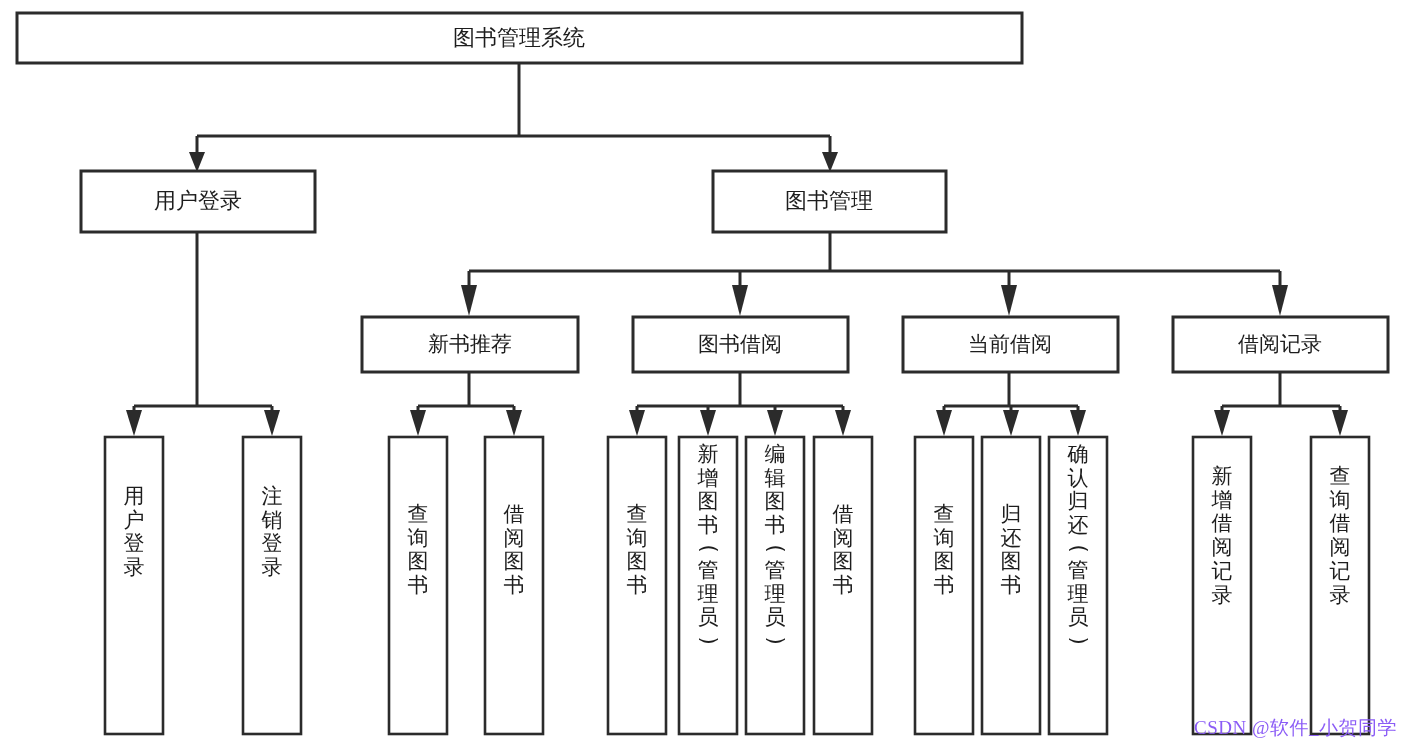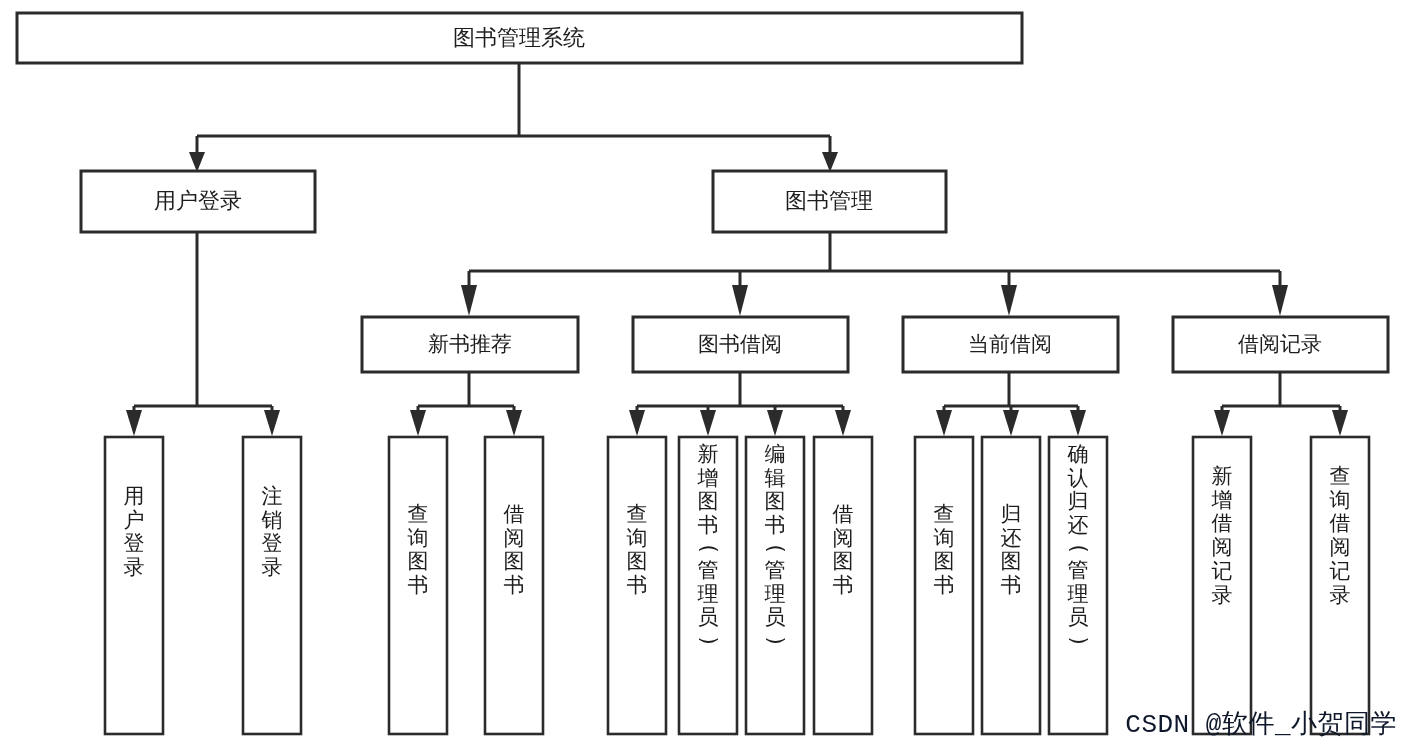--- a/index.html
+++ b/index.html
@@ -77,23 +77,23 @@
   .vlabel .rot {
     display: block;
     transform: rotate(90deg);
     transform-origin: center center;
     line-height: 1;
   }
   .watermark {
     position: absolute;
     right: 8px;
     bottom: 6px;
-    font-family: Liberation Mono, monospace;
-    font-size: 26px;
-    color: #0f172a;
+    font-family: Liberation Serif, serif;
+    font-size: 19px;
+    color: #8b5cf6;
     white-space: nowrap;
     letter-spacing: 0.5px;
   }
 </style>
 </head>
 <body>
 
 <div id="diagram-root">
 
   <svg class="flow" viewBox="0 0 1405 747">

